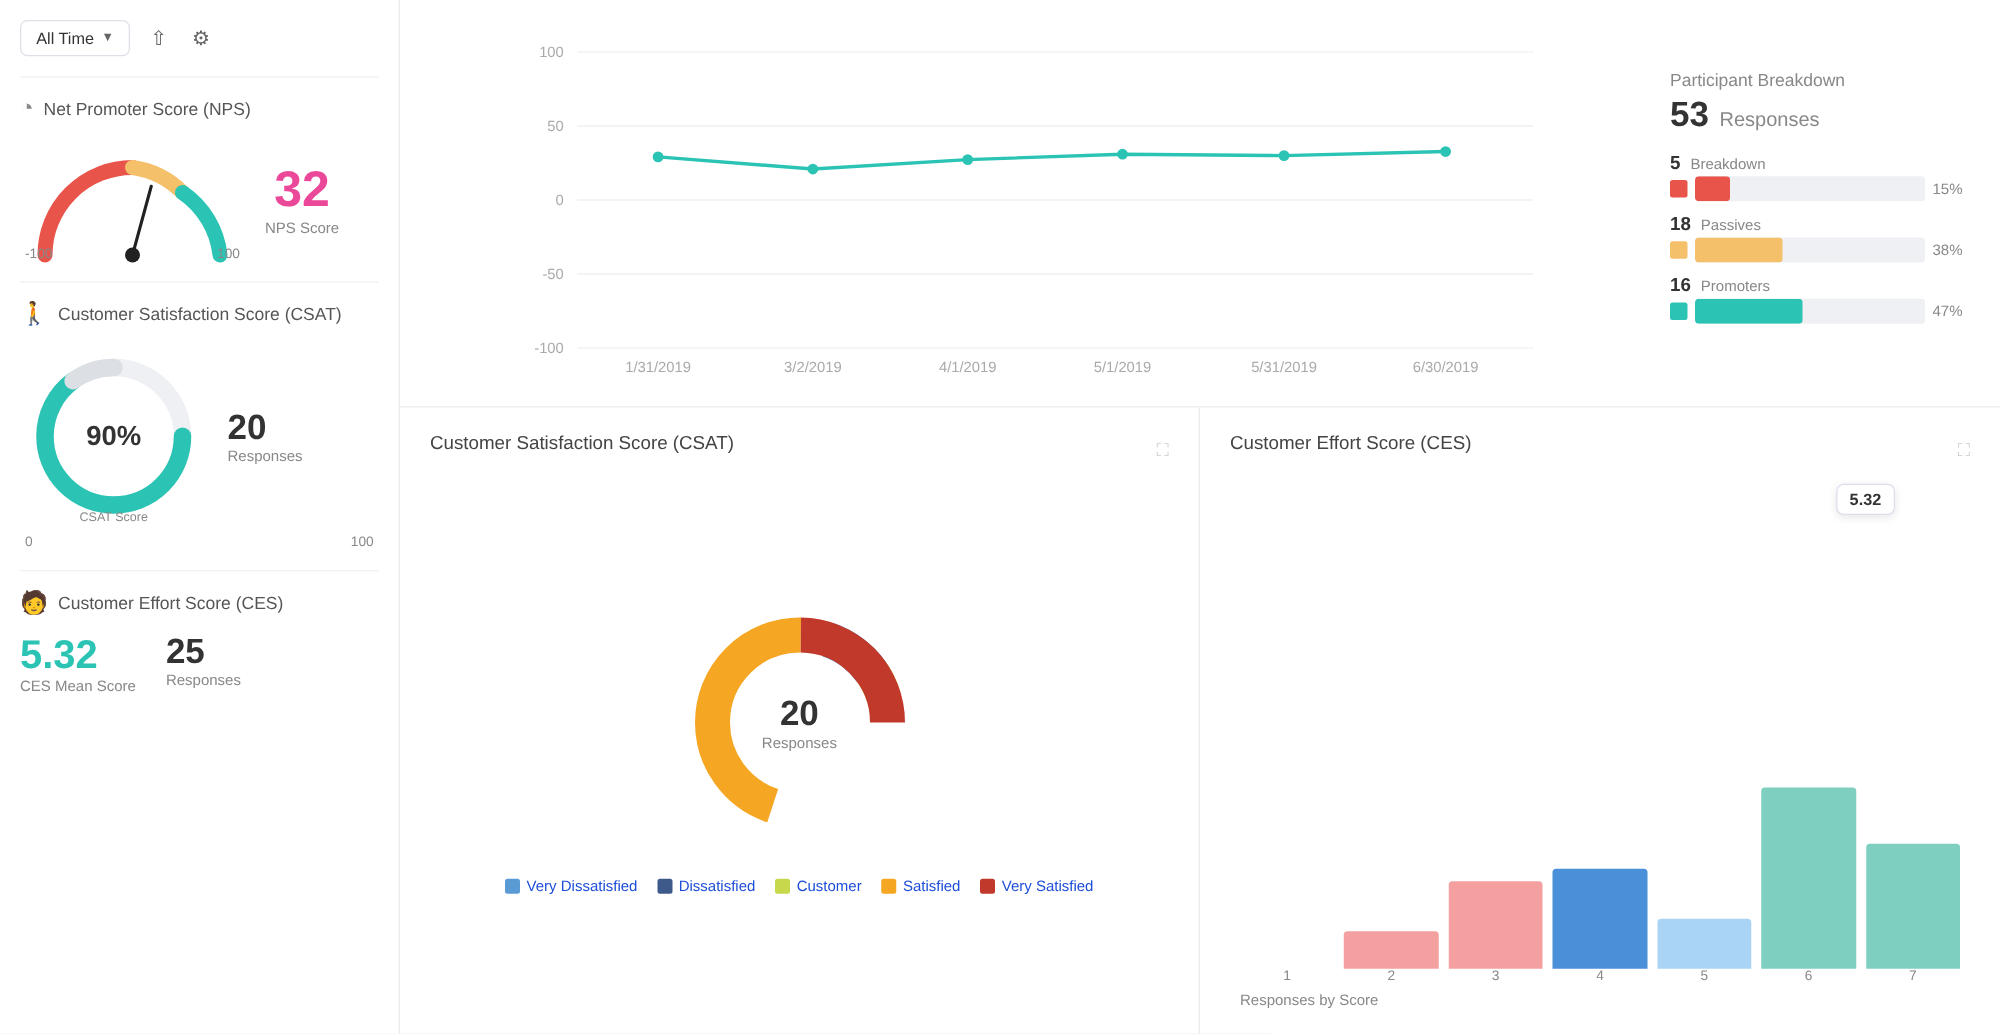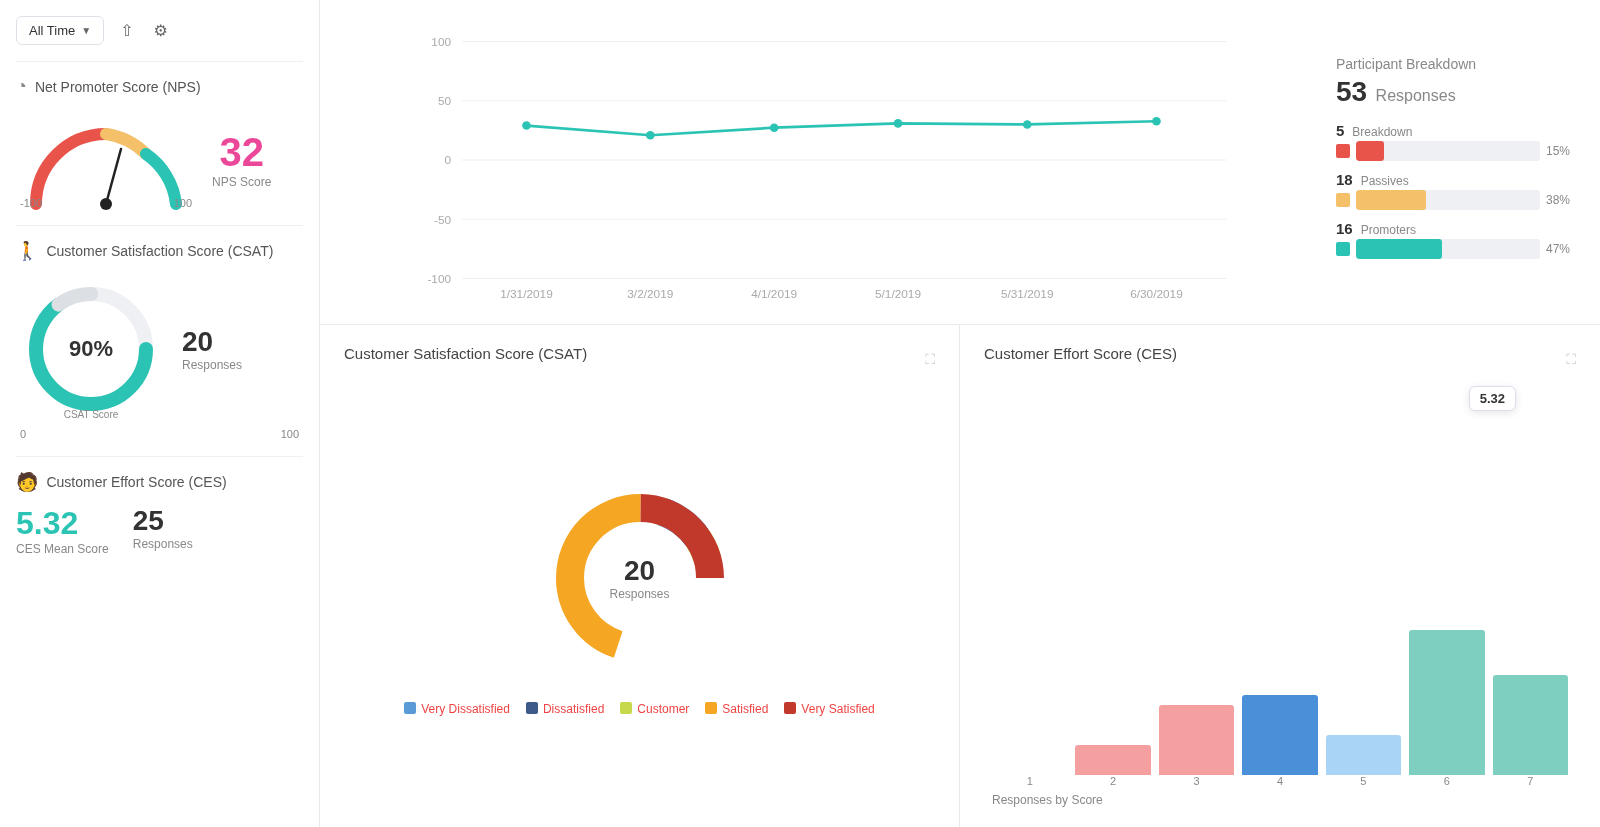--- a/index.html
+++ b/index.html
@@ -153,21 +153,21 @@
     .csat-donut-wrap { position: relative; width: 200px; height: 200px; margin-bottom: 16px; }
     .csat-donut-center {
       position: absolute; top: 50%; left: 50%;
       transform: translate(-50%, -50%);
       text-align: center;
     }
     .csat-donut-num { font-size: 28px; font-weight: 700; color: #333; }
     .csat-donut-sub { font-size: 12px; color: #888; }
     
     .legend { display: flex; gap: 16px; flex-wrap: wrap; justify-content: center; margin-top: 8px; }
-    .legend-item { display: flex; gap: 5px; font-size: 12px; color: #ef4444; }
+    .legend-item { display: flex; align-items: center; gap: 5px; font-size: 12px; color: #1d4ed8; }
     .legend-dot { width: 12px; height: 12px; border-radius: 2px; }
     
     
     .ces-chart-area { flex: 1; display: flex; flex-direction: column; }
     .ces-bars { flex: 1; display: flex; align-items: flex-end; gap: 8px; padding: 8px 8px 0 8px; position: relative; }
     .ces-bar-col { display: flex; flex-direction: column; align-items: center; flex: 1; }
     .ces-bar { width: 100%; border-radius: 3px 3px 0 0; }
     .ces-x-labels { display: flex; gap: 8px; padding: 0 8px; }
     .ces-x-label { flex: 1; text-align: center; font-size: 11px; color: #888; }
     .ces-sub-title { font-size: 12px; color: #888; margin-top: 6px; padding-left: 8px; }

